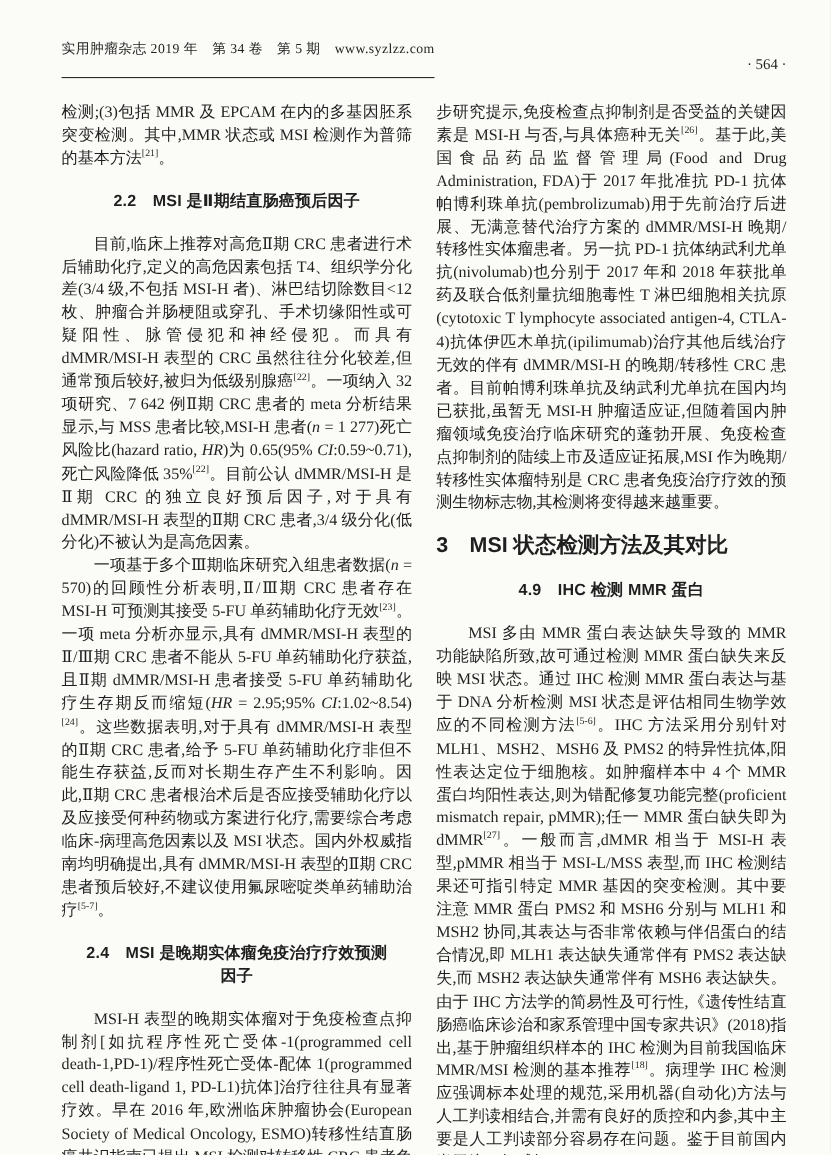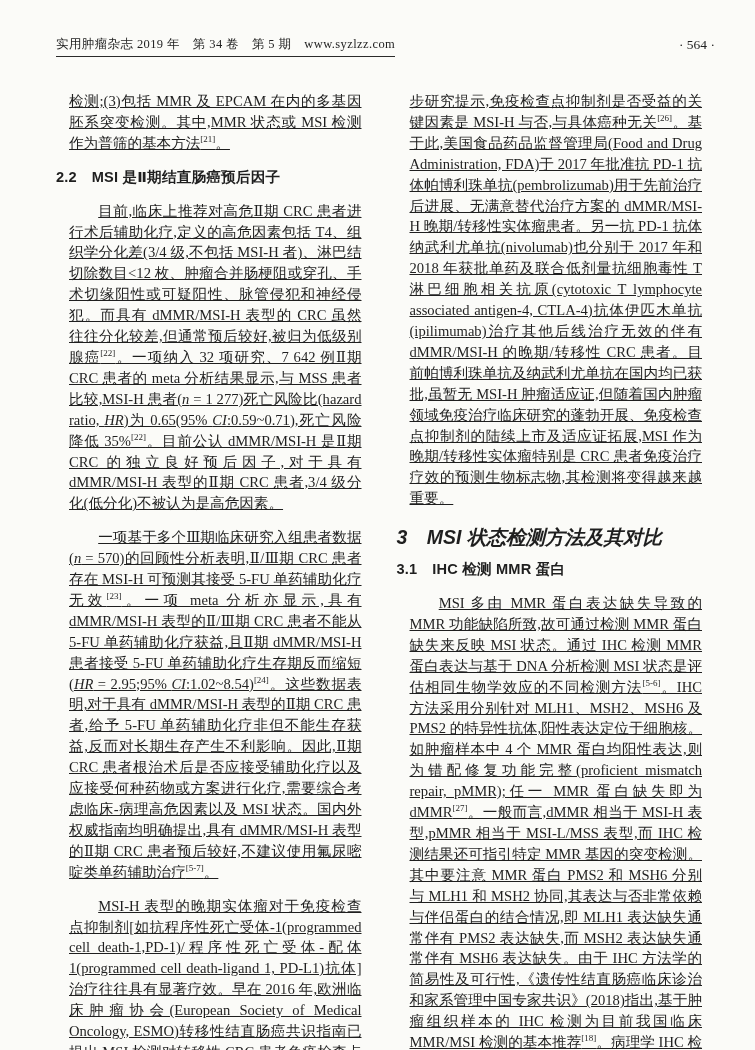--- a/index.html
+++ b/index.html
@@ -21,63 +21,61 @@
   .page-header {
     display: flex;
     justify-content: space-between;
     align-items: flex-end;
     margin-bottom: 21px;
   }
   .journal-info {
     font-size: 12.5px;
     letter-spacing: 0.4px;
     border-bottom: 1.2px solid #2a2a2a;
-    padding-bottom: 3px;
+    padding-bottom: 17px;
     white-space: nowrap;
     text-align: right;
   }
   .page-number {
     font-size: 13.5px;
     padding-bottom: 4px;
     white-space: nowrap;
   }
   .columns {
     display: flex;
     gap: 22px;
   }
   .column {
     flex: 1 1 0;
     min-width: 0;
     text-align: justify;
     font-size: 14.6px;
     line-height: 20.9px;
   }
   .column p {
-    margin: 13px;
+    margin: 0;
     text-indent: 2em;
-    text-decoration: underline;
   }
   .column p.no-indent { text-indent: 0; }
   .subsection-heading {
-    margin: 0;
+    margin: 18px;
     font-size: 14.6px;
     font-weight: 700;
     line-height: 20.9px;
-    text-align: left;
+    text-align: center;
     font-family: "Liberation Sans", "DejaVu Sans", sans-serif;
     letter-spacing: 0.2px;
   }
   .section-heading {
     margin: 15px 0 9px 0;
     font-size: 19.5px;
     font-weight: 700;
     line-height: 26px;
     text-align: left;
     font-family: "Liberation Sans", "DejaVu Sans", sans-serif;
-    font-style: italic;
   }
   sup.cite {
     font-size: 9px;
     line-height: 0;
     vertical-align: super;
     letter-spacing: 0;
   }
   i.stat { font-style: italic; }
 </style>
 </head>
@@ -87,22 +85,23 @@
   <header class="page-header">
     <span class="journal-info">实用肿瘤杂志 2019 年　第 34 卷　第 5 期　www.syzlzz.com</span>
     <span class="page-number">· 564 ·</span>
   </header>
   <main class="columns">
     <div class="column">
         <p class="no-indent">检测;(3)包括 MMR 及 EPCAM 在内的多基因胚系突变检测。其中,MMR 状态或 MSI 检测作为普筛的基本方法<sup class="cite">[21]</sup>。</p>
         <h3 class="subsection-heading">2.2　MSI 是Ⅱ期结直肠癌预后因子</h3>
         <p>目前,临床上推荐对高危Ⅱ期 CRC 患者进行术后辅助化疗,定义的高危因素包括 T4、组织学分化差(3/4 级,不包括 MSI-H 者)、淋巴结切除数目&lt;12 枚、肿瘤合并肠梗阻或穿孔、手术切缘阳性或可疑阳性、脉管侵犯和神经侵犯。而具有 dMMR/MSI-H 表型的 CRC 虽然往往分化较差,但通常预后较好,被归为低级别腺癌<sup class="cite">[22]</sup>。一项纳入 32 项研究、7 642 例Ⅱ期 CRC 患者的 meta 分析结果显示,与 MSS 患者比较,MSI-H 患者(<i class="stat">n</i> = 1 277)死亡风险比(hazard ratio, <i class="stat">HR</i>)为 0.65(95% <i class="stat">CI</i>:0.59~0.71),死亡风险降低 35%<sup class="cite">[22]</sup>。目前公认 dMMR/MSI-H 是Ⅱ期 CRC 的独立良好预后因子,对于具有 dMMR/MSI-H 表型的Ⅱ期 CRC 患者,3/4 级分化(低分化)不被认为是高危因素。</p>
         <p>一项基于多个Ⅲ期临床研究入组患者数据(<i class="stat">n</i> = 570)的回顾性分析表明,Ⅱ/Ⅲ期 CRC 患者存在 MSI-H 可预测其接受 5-FU 单药辅助化疗无效<sup class="cite">[23]</sup>。一项 meta 分析亦显示,具有 dMMR/MSI-H 表型的Ⅱ/Ⅲ期 CRC 患者不能从 5-FU 单药辅助化疗获益,且Ⅱ期 dMMR/MSI-H 患者接受 5-FU 单药辅助化疗生存期反而缩短(<i class="stat">HR</i> = 2.95;95% <i class="stat">CI</i>:1.02~8.54)<sup class="cite">[24]</sup>。这些数据表明,对于具有 dMMR/MSI-H 表型的Ⅱ期 CRC 患者,给予 5-FU 单药辅助化疗非但不能生存获益,反而对长期生存产生不利影响。因此,Ⅱ期 CRC 患者根治术后是否应接受辅助化疗以及应接受何种药物或方案进行化疗,需要综合考虑临床-病理高危因素以及 MSI 状态。国内外权威指南均明确提出,具有 dMMR/MSI-H 表型的Ⅱ期 CRC 患者预后较好,不建议使用氟尿嘧啶类单药辅助治疗<sup class="cite">[5-7]</sup>。</p>
+        <h3 class="subsection-heading">2.4　MSI 是晚期实体瘤免疫治疗疗效预测因子</h3>
         <p>MSI-H 表型的晚期实体瘤对于免疫检查点抑制剂[如抗程序性死亡受体-1(programmed cell death-1,PD-1)/程序性死亡受体-配体 1(programmed cell death-ligand 1, PD-L1)抗体]治疗往往具有显著疗效。早在 2016 年,欧洲临床肿瘤协会(European Society of Medical Oncology, ESMO)转移性结直肠癌共识指南已提出,MSI 检测对转移性 CRC 患者免疫检查点抑制剂治疗具有强烈的预测价值<sup class="cite">[44]</sup>。进一</p>
       </div>
     <div class="column">
         <p class="no-indent">步研究提示,免疫检查点抑制剂是否受益的关键因素是 MSI-H 与否,与具体癌种无关<sup class="cite">[26]</sup>。基于此,美国食品药品监督管理局(Food and Drug Administration, FDA)于 2017 年批准抗 PD-1 抗体帕博利珠单抗(pembrolizumab)用于先前治疗后进展、无满意替代治疗方案的 dMMR/MSI-H 晚期/转移性实体瘤患者。另一抗 PD-1 抗体纳武利尤单抗(nivolumab)也分别于 2017 年和 2018 年获批单药及联合低剂量抗细胞毒性 T 淋巴细胞相关抗原(cytotoxic T lymphocyte associated antigen-4, CTLA-4)抗体伊匹木单抗(ipilimumab)治疗其他后线治疗无效的伴有 dMMR/MSI-H 的晚期/转移性 CRC 患者。目前帕博利珠单抗及纳武利尤单抗在国内均已获批,虽暂无 MSI-H 肿瘤适应证,但随着国内肿瘤领域免疫治疗临床研究的蓬勃开展、免疫检查点抑制剂的陆续上市及适应证拓展,MSI 作为晚期/转移性实体瘤特别是 CRC 患者免疫治疗疗效的预测生物标志物,其检测将变得越来越重要。</p>
         <h2 class="section-heading">3　MSI 状态检测方法及其对比</h2>
-        <h3 class="subsection-heading">3.1　IHC 检测 MMR 蛋白</h3>
+        <h3 class="subsection-heading">4.9　IHC 检测 MMR 蛋白</h3>
         <p>MSI 多由 MMR 蛋白表达缺失导致的 MMR 功能缺陷所致,故可通过检测 MMR 蛋白缺失来反映 MSI 状态。通过 IHC 检测 MMR 蛋白表达与基于 DNA 分析检测 MSI 状态是评估相同生物学效应的不同检测方法<sup class="cite">[5-6]</sup>。IHC 方法采用分别针对 MLH1、MSH2、MSH6 及 PMS2 的特异性抗体,阳性表达定位于细胞核。如肿瘤样本中 4 个 MMR 蛋白均阳性表达,则为错配修复功能完整(proficient mismatch repair, pMMR);任一 MMR 蛋白缺失即为 dMMR<sup class="cite">[27]</sup>。一般而言,dMMR 相当于 MSI-H 表型,pMMR 相当于 MSI-L/MSS 表型,而 IHC 检测结果还可指引特定 MMR 基因的突变检测。其中要注意 MMR 蛋白 PMS2 和 MSH6 分别与 MLH1 和 MSH2 协同,其表达与否非常依赖与伴侣蛋白的结合情况,即 MLH1 表达缺失通常伴有 PMS2 表达缺失,而 MSH2 表达缺失通常伴有 MSH6 表达缺失。由于 IHC 方法学的简易性及可行性,《遗传性结直肠癌临床诊治和家系管理中国专家共识》(2018)指出,基于肿瘤组织样本的 IHC 检测为目前我国临床 MMR/MSI 检测的基本推荐<sup class="cite">[18]</sup>。病理学 IHC 检测应强调标本处理的规范,采用机器(自动化)方法与人工判读相结合,并需有良好的质控和内参,其中主要是人工判读部分容易存在问题。鉴于目前国内尚无统一权威标</p>
       </div>
   </main>
 </div>
 
 </body></html>

